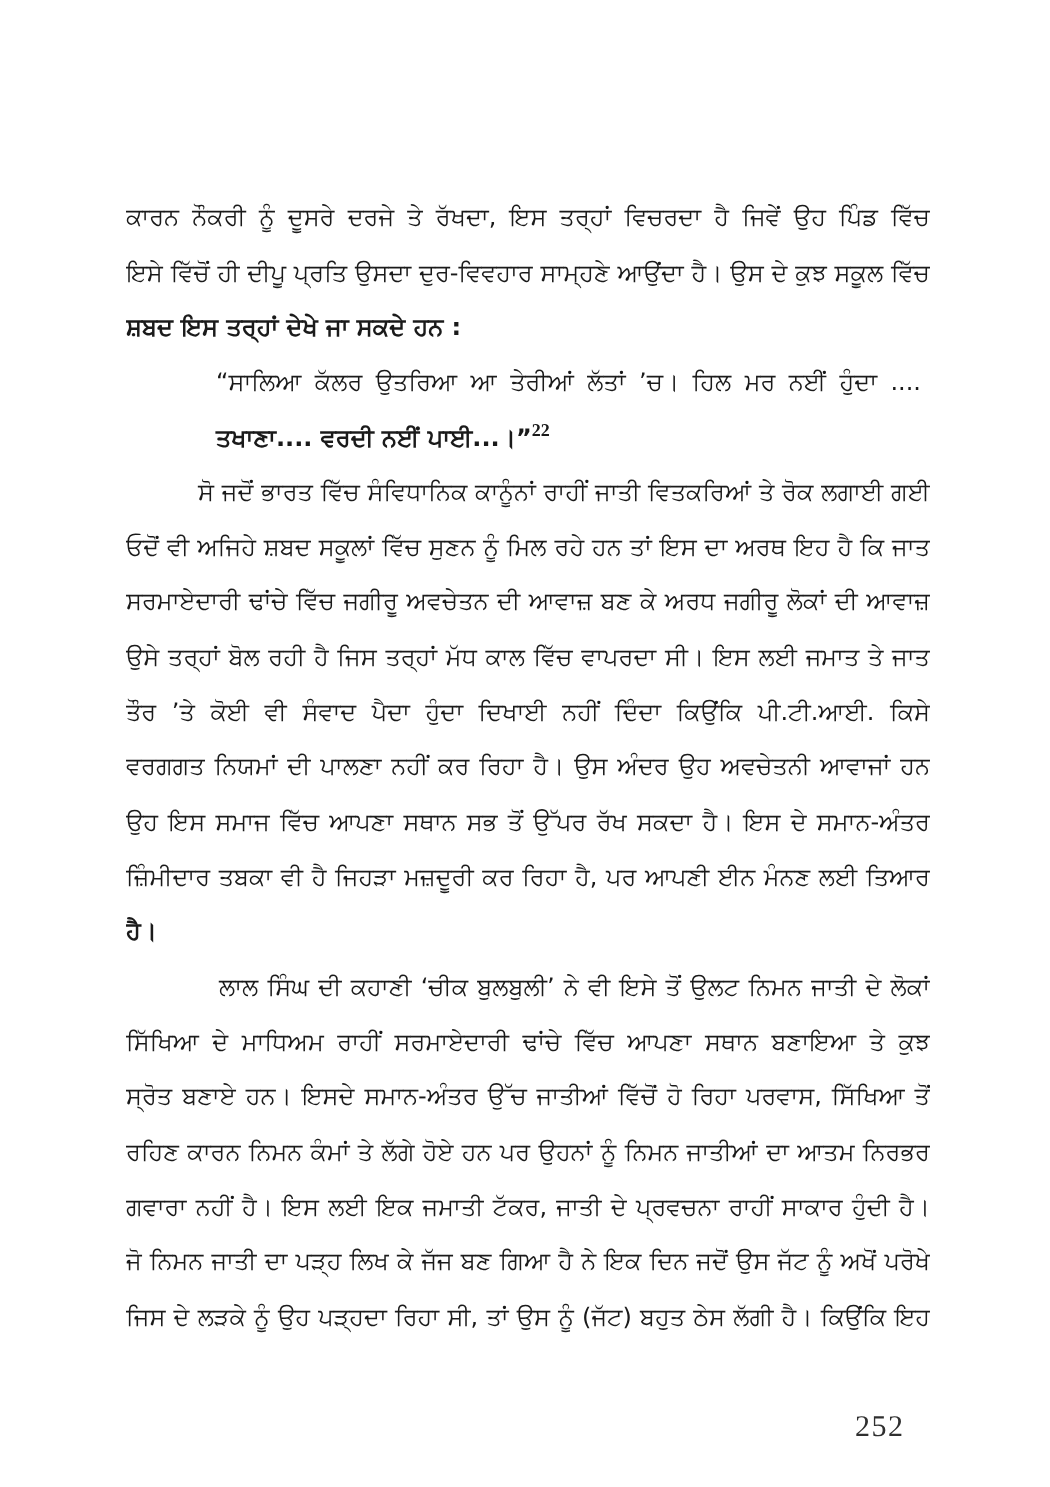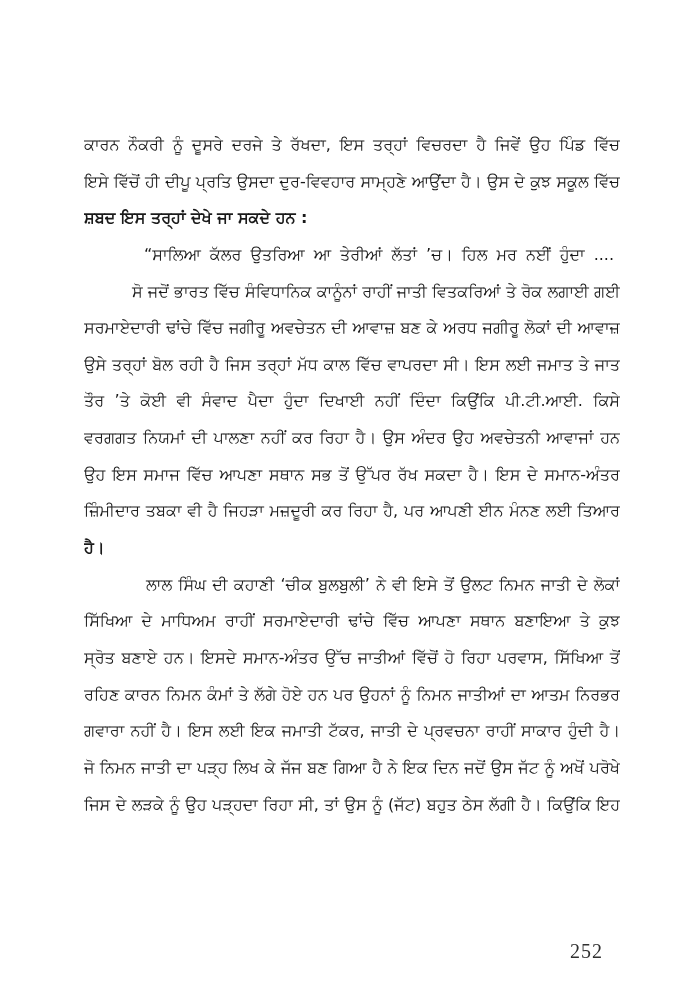--- a/index.html
+++ b/index.html
@@ -59,22 +59,26 @@
 <body>
 
 <div class="page">
   <div class="textblock">
 
     <div class="line">ਕਾਰਨ ਨੌਕਰੀ ਨੂੰ ਦੂਸਰੇ ਦਰਜੇ ਤੇ ਰੱਖਦਾ, ਇਸ ਤਰ੍ਹਾਂ ਵਿਚਰਦਾ ਹੈ ਜਿਵੇਂ ਉਹ ਪਿੰਡ ਵਿੱਚ ਵਿਚਰਦਾ ਹੈ।</div>
     <div class="line">ਇਸੇ ਵਿੱਚੋਂ ਹੀ ਦੀਪੂ ਪ੍ਰਤਿ ਉਸਦਾ ਦੁਰ-ਵਿਵਹਾਰ ਸਾਮ੍ਹਣੇ ਆਉਂਦਾ ਹੈ। ਉਸ ਦੇ ਕੁਝ ਸਕੂਲ ਵਿੱਚ ਬੋਲੇ</div>
     <div class="line lastline">ਸ਼ਬਦ ਇਸ ਤਰ੍ਹਾਂ ਦੇਖੇ ਜਾ ਸਕਦੇ ਹਨ :</div>
 
     <div class="line quote q-just">“ਸਾਲਿਆ ਕੱਲਰ ਉਤਰਿਆ ਆ ਤੇਰੀਆਂ ਲੱਤਾਂ ’ਚ। ਹਿਲ ਮਰ ਨਈਂ ਹੁੰਦਾ .... ਕੁੱਤਿਆ</div>
+    <div class="line quote lastline">
+      <span>ਤਖਾਣਾ.... ਵਰਦੀ ਨਈਂ ਪਾਈ...।”</span><sup class="fn-ref">22</sup>
+    </div>
 
     <div class="line indent-sm">ਸੋ ਜਦੋਂ ਭਾਰਤ ਵਿੱਚ ਸੰਵਿਧਾਨਿਕ ਕਾਨੂੰਨਾਂ ਰਾਹੀਂ ਜਾਤੀ ਵਿਤਕਰਿਆਂ ਤੇ ਰੋਕ ਲਗਾਈ ਗਈ ਹੈ,</div>
+    <div class="line">ਓਦੋਂ ਵੀ ਅਜਿਹੇ ਸ਼ਬਦ ਸਕੂਲਾਂ ਵਿੱਚ ਸੁਣਨ ਨੂੰ ਮਿਲ ਰਹੇ ਹਨ ਤਾਂ ਇਸ ਦਾ ਅਰਥ ਇਹ ਹੈ ਕਿ ਜਾਤ</div>
     <div class="line">ਸਰਮਾਏਦਾਰੀ ਢਾਂਚੇ ਵਿੱਚ ਜਗੀਰੂ ਅਵਚੇਤਨ ਦੀ ਆਵਾਜ਼ ਬਣ ਕੇ ਅਰਧ ਜਗੀਰੂ ਲੋਕਾਂ ਦੀ ਆਵਾਜ਼ ਵਿੱਚੋਂ</div>
     <div class="line">ਉਸੇ ਤਰ੍ਹਾਂ ਬੋਲ ਰਹੀ ਹੈ ਜਿਸ ਤਰ੍ਹਾਂ ਮੱਧ ਕਾਲ ਵਿੱਚ ਵਾਪਰਦਾ ਸੀ। ਇਸ ਲਈ ਜਮਾਤ ਤੇ ਜਾਤ ਦਾ ਸਿੱਧੇ</div>
     <div class="line">ਤੌਰ ’ਤੇ ਕੋਈ ਵੀ ਸੰਵਾਦ ਪੈਦਾ ਹੁੰਦਾ ਦਿਖਾਈ ਨਹੀਂ ਦਿੰਦਾ ਕਿਉਂਕਿ ਪੀ.ਟੀ.ਆਈ. ਕਿਸੇ ਸਰਮਾਏਦਾਰਾਨਾ</div>
     <div class="line">ਵਰਗਗਤ ਨਿਯਮਾਂ ਦੀ ਪਾਲਣਾ ਨਹੀਂ ਕਰ ਰਿਹਾ ਹੈ। ਉਸ ਅੰਦਰ ਉਹ ਅਵਚੇਤਨੀ ਆਵਾਜਾਂ ਹਨ ਜਿਸ ਨਾਲ</div>
     <div class="line">ਉਹ ਇਸ ਸਮਾਜ ਵਿੱਚ ਆਪਣਾ ਸਥਾਨ ਸਭ ਤੋਂ ਉੱਪਰ ਰੱਖ ਸਕਦਾ ਹੈ। ਇਸ ਦੇ ਸਮਾਨ-ਅੰਤਰ ਉਹ</div>
     <div class="line">ਜ਼ਿੰਮੀਦਾਰ ਤਬਕਾ ਵੀ ਹੈ ਜਿਹੜਾ ਮਜ਼ਦੂਰੀ ਕਰ ਰਿਹਾ ਹੈ, ਪਰ ਆਪਣੀ ਈਨ ਮੰਨਣ ਲਈ ਤਿਆਰ ਨਹੀਂ</div>
     <div class="line lastline">ਹੈ।</div>
 
     <div class="line indent-lg">ਲਾਲ ਸਿੰਘ ਦੀ ਕਹਾਣੀ ‘ਚੀਕ ਬੁਲਬੁਲੀ’ ਨੇ ਵੀ ਇਸੇ ਤੋਂ ਉਲਟ ਨਿਮਨ ਜਾਤੀ ਦੇ ਲੋਕਾਂ ਦੇ</div>
     <div class="line">ਸਿੱਖਿਆ ਦੇ ਮਾਧਿਅਮ ਰਾਹੀਂ ਸਰਮਾਏਦਾਰੀ ਢਾਂਚੇ ਵਿੱਚ ਆਪਣਾ ਸਥਾਨ ਬਣਾਇਆ ਤੇ ਕੁਝ ਕਮਾਈ ਦੇ</div>

